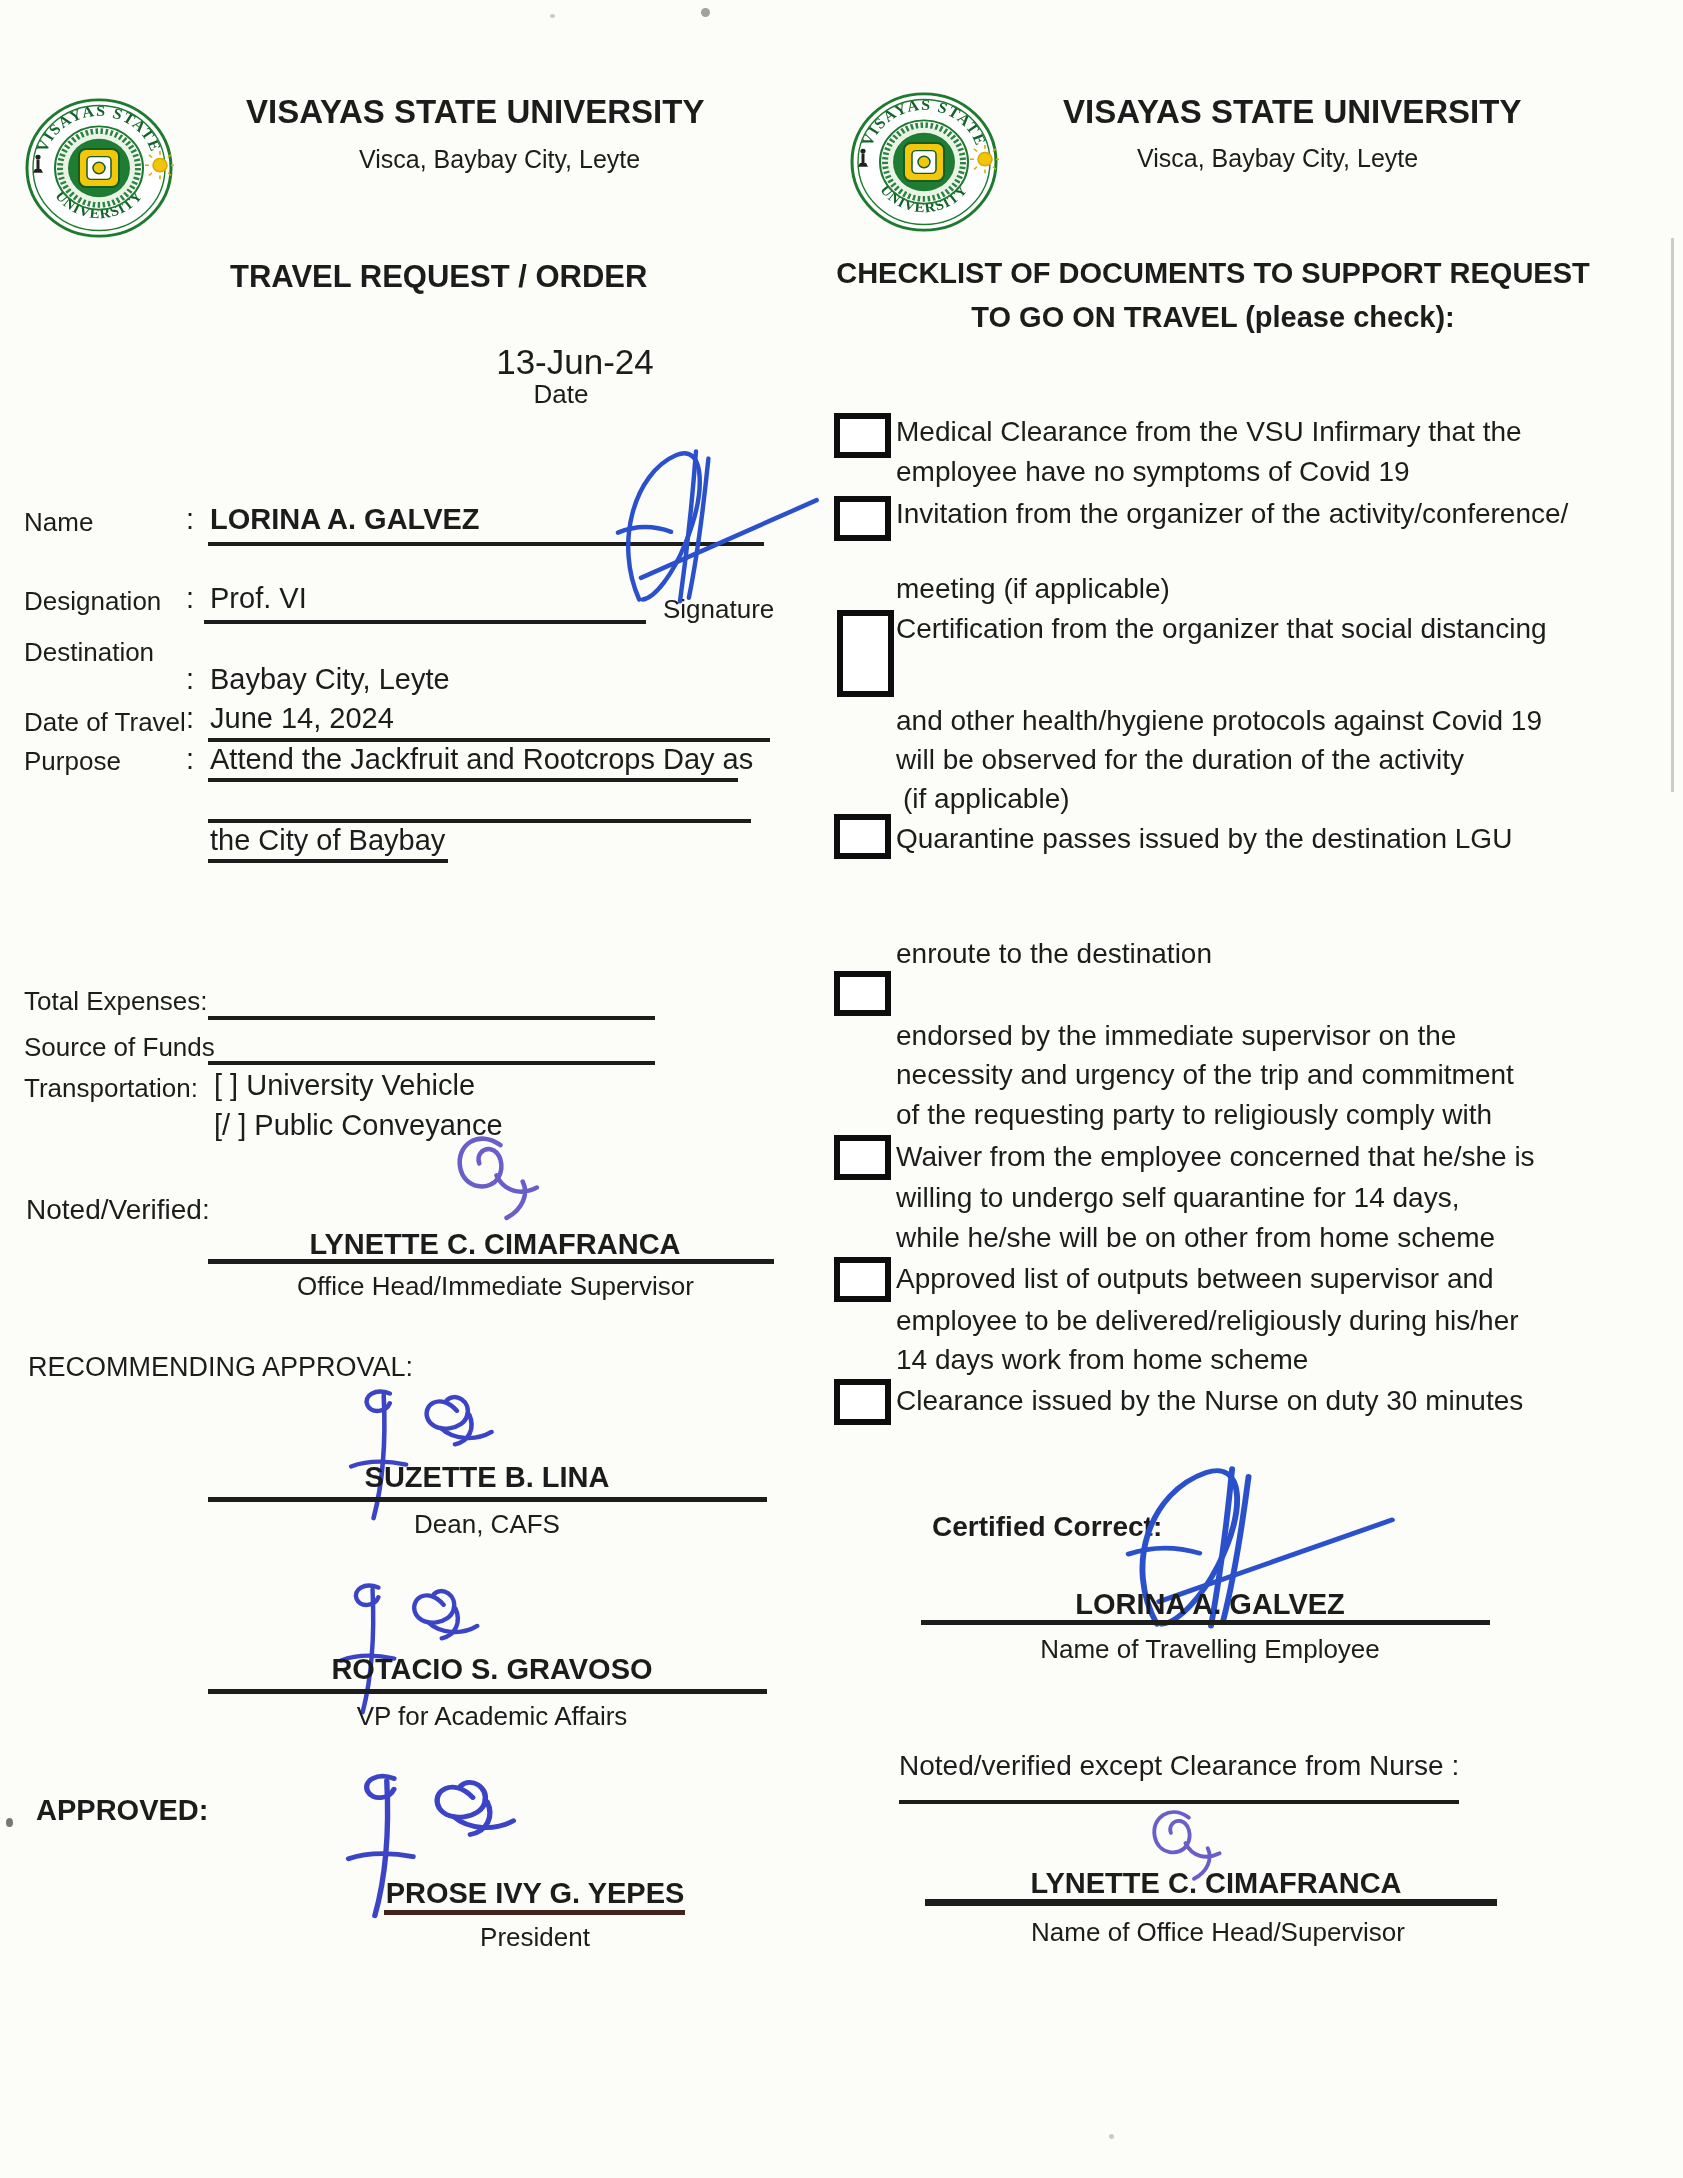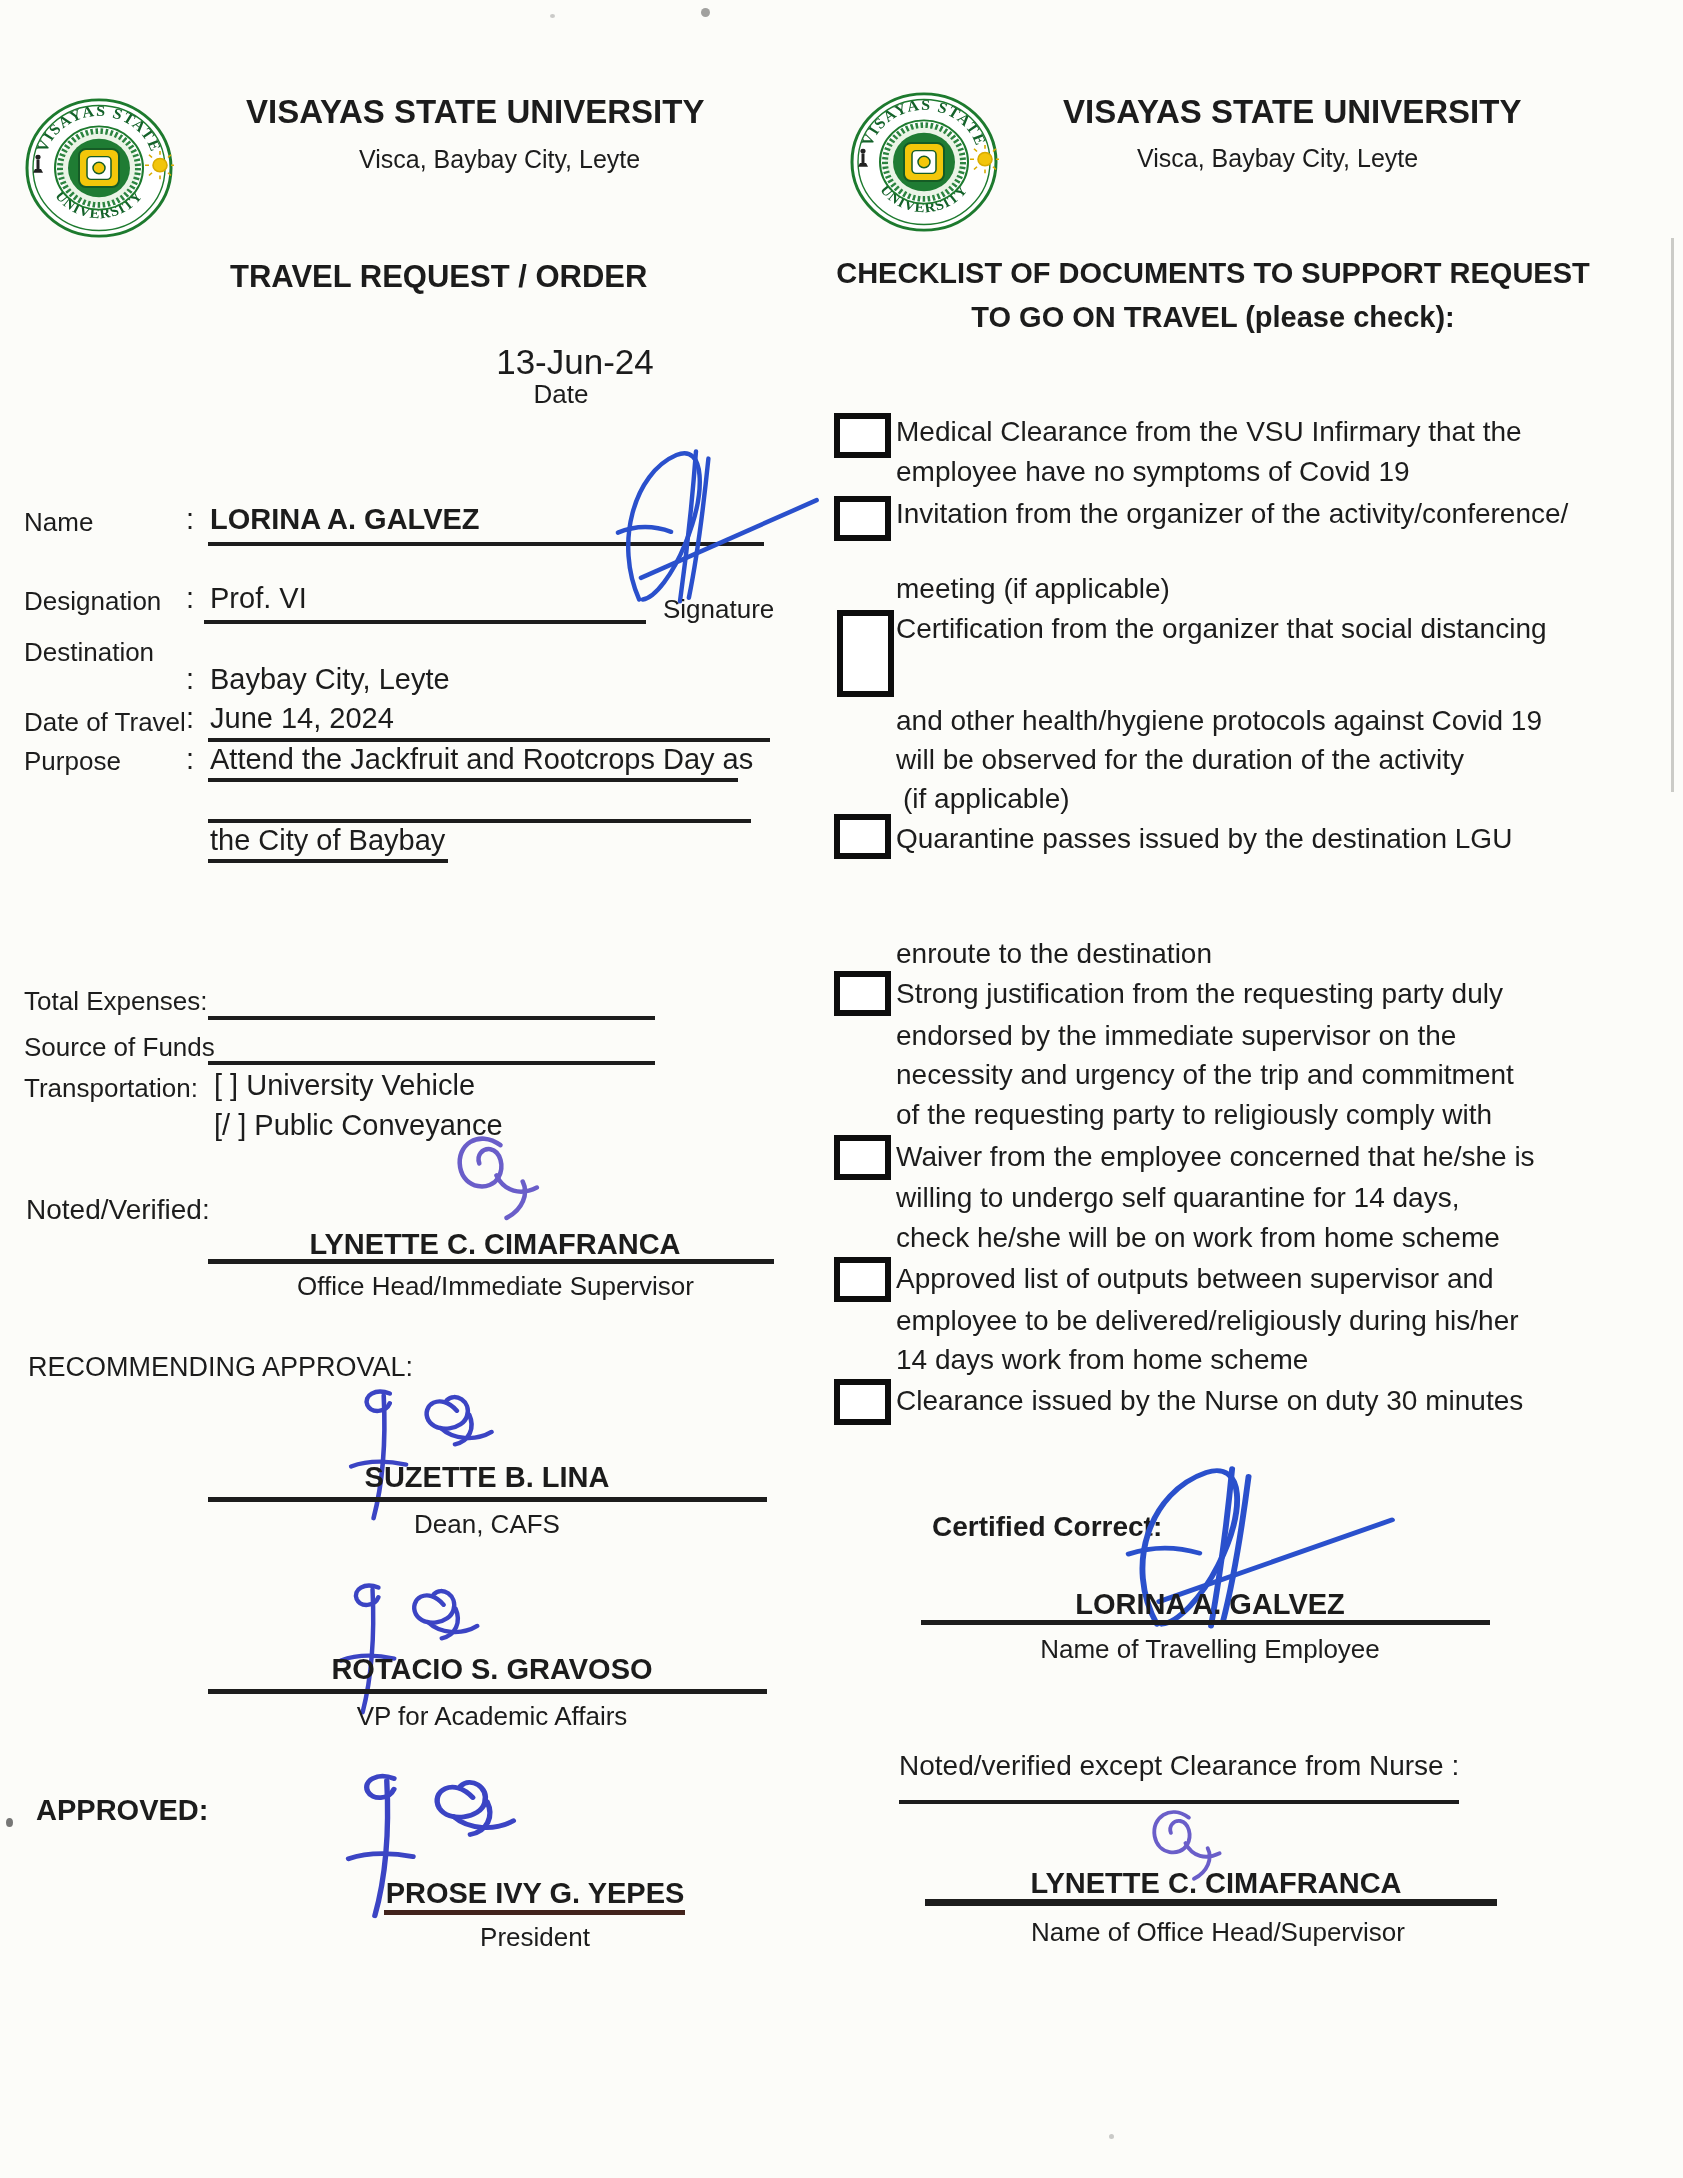--- a/index.html
+++ b/index.html
@@ -192,29 +192,28 @@
   <div class="cl" style="left:896px;top:613px">Certification from the organizer that social distancing</div>
   <div class="cl" style="left:896px;top:705px">and other health/hygiene protocols against Covid 19</div>
   <div class="cl" style="left:896px;top:744px">will be observed for the duration of the activity</div>
   <div class="cl" style="left:903px;top:783px">(if applicable)</div>
 
   <div class="cb" style="left:834px;top:814px"></div>
   <div class="cl" style="left:896px;top:823px">Quarantine passes issued by the destination LGU</div>
   <div class="cl" style="left:896px;top:938px">enroute to the destination</div>
 
   <div class="cb" style="left:834px;top:971px"></div>
-  <div class="cl" style="left:896px;top:978px">Strong justification from the requesting party duly</div>
   <div class="cl" style="left:896px;top:1020px">endorsed by the immediate supervisor on the</div>
   <div class="cl" style="left:896px;top:1059px">necessity and urgency of the trip and commitment</div>
   <div class="cl" style="left:896px;top:1099px">of the requesting party to religiously comply with</div>
 
   <div class="cb" style="left:834px;top:1135px"></div>
   <div class="cl" style="left:896px;top:1141px">Waiver from the employee concerned that he/she is</div>
   <div class="cl" style="left:896px;top:1182px">willing to undergo self quarantine for 14 days,</div>
-  <div class="cl" style="left:896px;top:1222px">check he/she will be on work from home scheme</div>
+  <div class="cl" style="left:896px;top:1222px">while he/she will be on other from home scheme</div>
 
   <div class="cb" style="left:834px;top:1257px"></div>
   <div class="cl" style="left:896px;top:1263px">Approved list of outputs between supervisor and</div>
   <div class="cl" style="left:896px;top:1305px">employee to be delivered/religiously during his/her</div>
   <div class="cl" style="left:896px;top:1344px">14 days work from home scheme</div>
 
   <div class="cb" style="left:834px;top:1379px;height:34px"></div>
   <div class="cl" style="left:896px;top:1385px">Clearance issued by the Nurse on duty 30 minutes</div>
 
   <div class="abs b" style="left:932px;top:1511px;font-size:28px">Certified Correct:</div>

